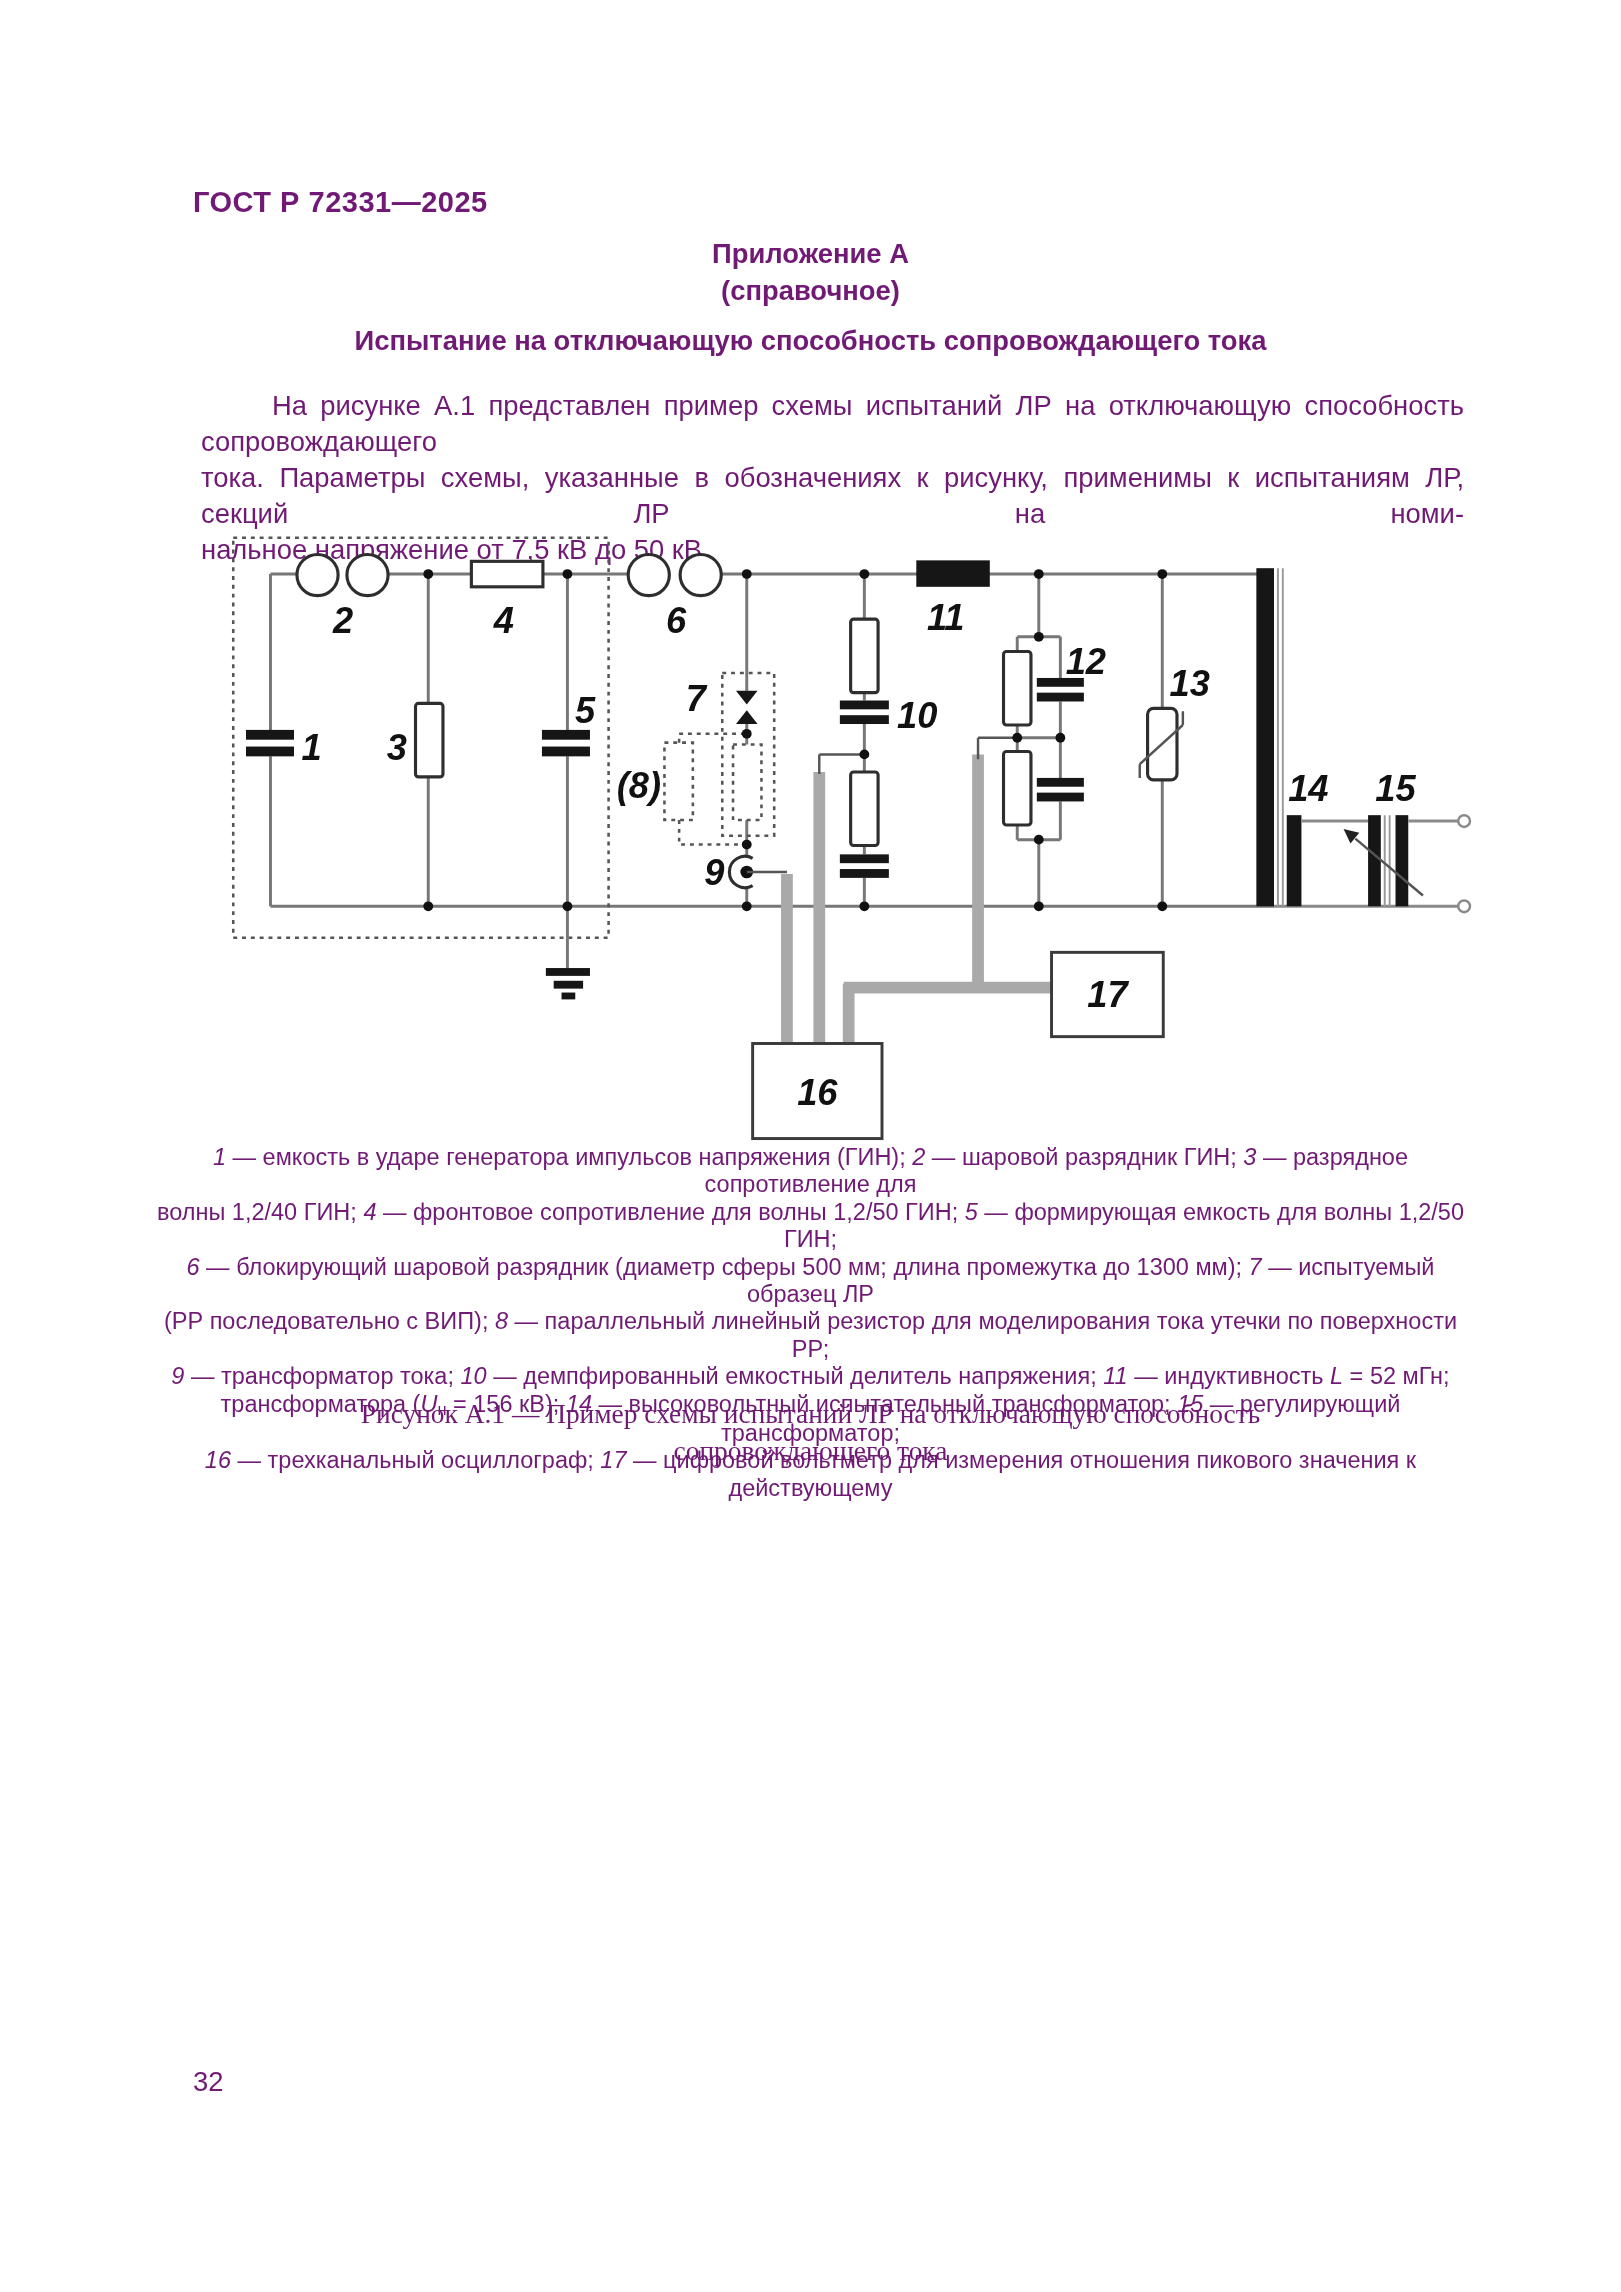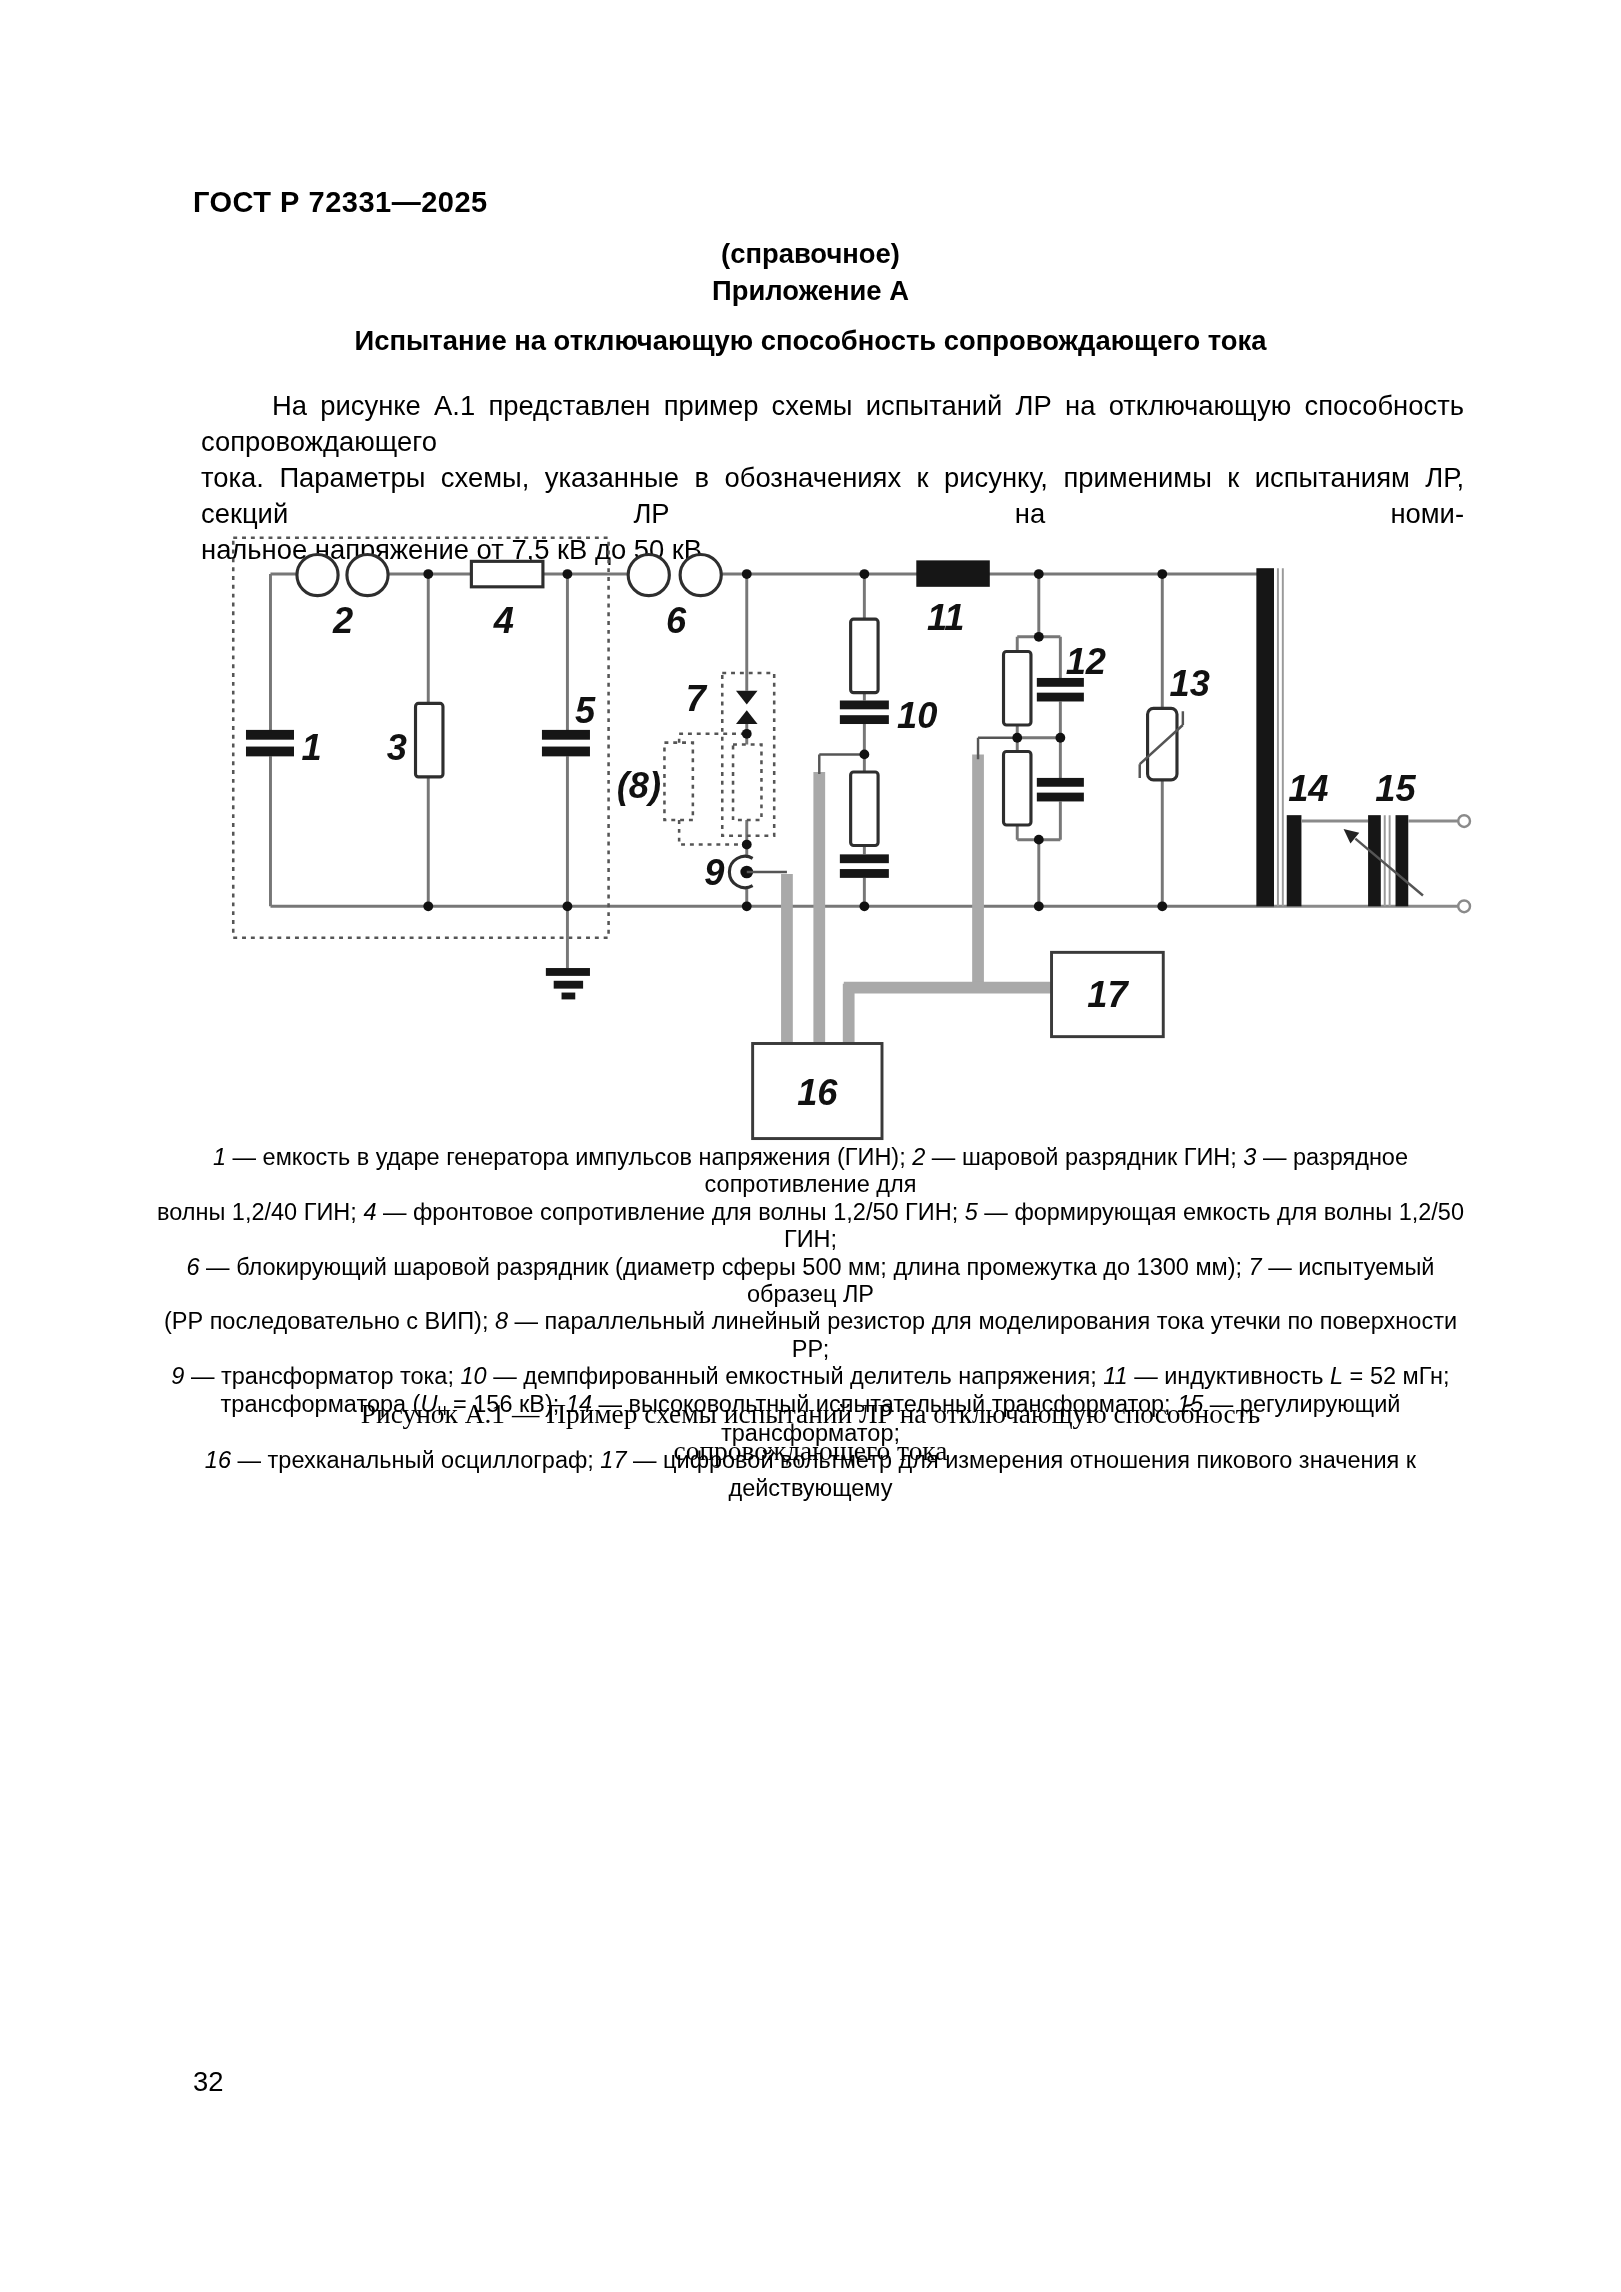--- a/index.html
+++ b/index.html
@@ -1,21 +1,21 @@
 <!DOCTYPE html>
 <html><head>
 <meta charset="utf-8">
 <style>
   html,body{margin:0;padding:0;background:#e8e8e8;}
   .page{
     position:relative;
     width:1621px;height:2293px;
     background:#ffffff;
     font-family:"Liberation Sans",sans-serif;
-    color:#000000;
+    color:#701a75;
     overflow:hidden;
     margin:0 auto;
   }
   .gost-header{
     position:absolute;left:193px;top:186px;
     font-size:29px;font-weight:bold;letter-spacing:0.5px;
     white-space:nowrap;
   }
   .annex-block{
     position:absolute;left:0;top:235px;width:100%;
@@ -65,22 +65,22 @@
   .gapfix{fill:#fff;stroke:none;}
 </style>
 </head>
 <body>
 
 <div class="page">
 
   <div class="gost-header">ГОСТ Р 72331—2025</div>
 
   <div class="annex-block">
+    <div>Приложение А</div>
     <div>(справочное)</div>
-    <div>Приложение А</div>
   </div>
 
   <div class="heading">Испытание на отключающую способность сопровождающего тока</div>
 
   <div class="para">
       <div>На рисунке А.1 представлен пример схемы испытаний ЛР на отключающую способность сопровождающего</div>
       <div>тока. Параметры схемы, указанные в обозначениях к рисунку, применимы к испытаниям ЛР, секций ЛР на номи-</div>
       <div>нальное напряжение от 7,5 кВ до 50 кВ.</div>
     </div>
 

